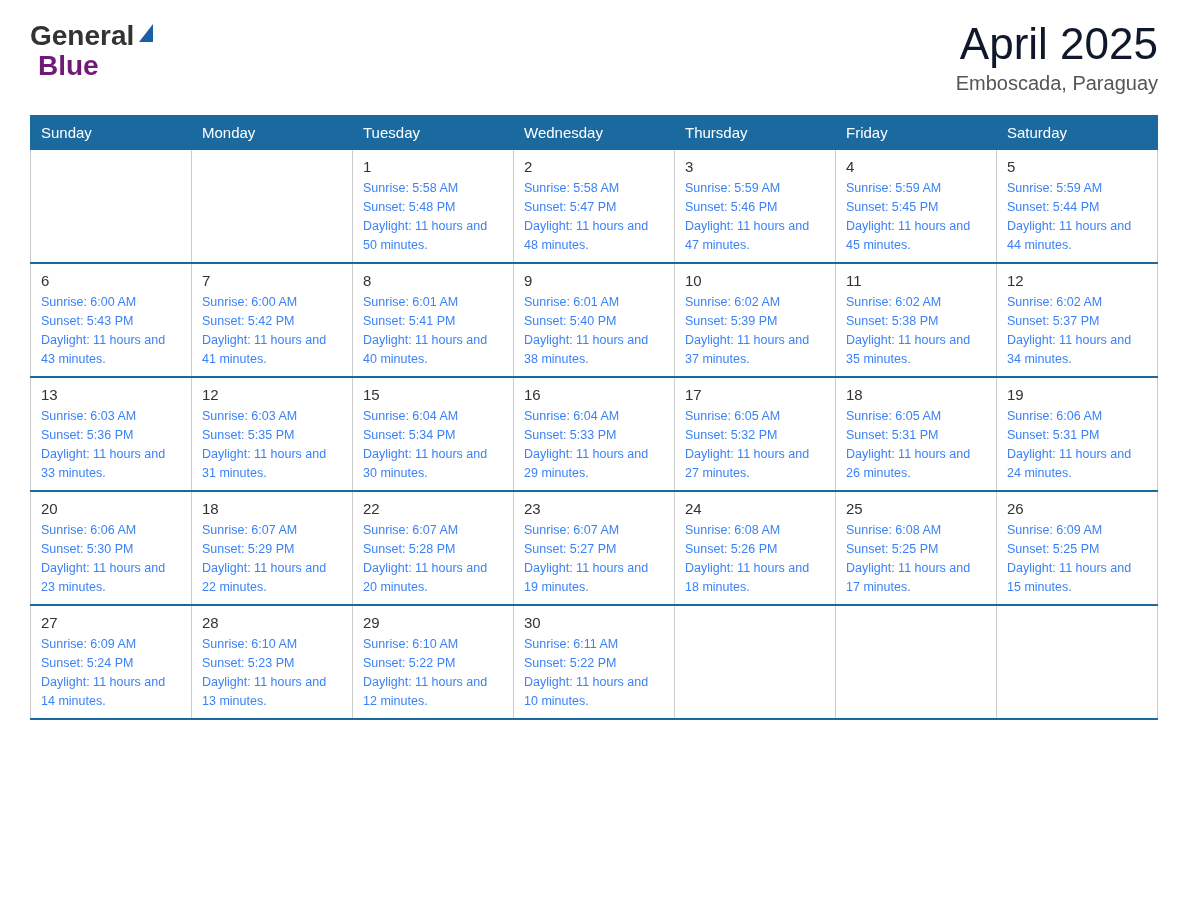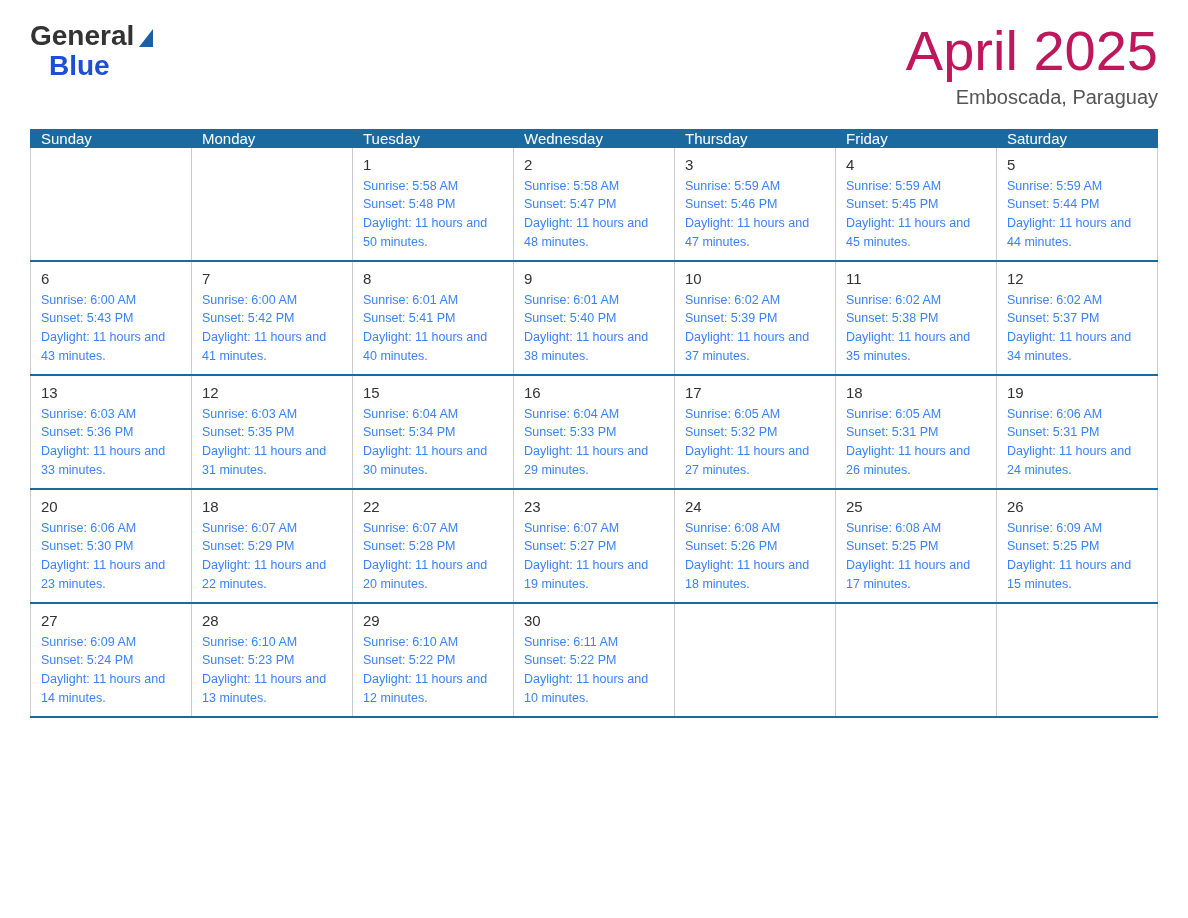--- a/index.html
+++ b/index.html
@@ -17,71 +17,71 @@
       align-items: flex-start;
       margin-bottom: 20px;
     }
     .logo {
       display: flex;
       flex-direction: column;
       align-items: flex-start;
     }
     .logo-top {
       display: flex;
-      align-items: center;
+      align-items: flex-start;
       gap: 2px;
     }
     .logo-general {
       font-size: 28px;
       font-weight: bold;
       color: #333;
       font-family: Arial, sans-serif;
     }
     .logo-triangle {
       width: 0;
       height: 0;
       border-left: 14px solid transparent;
       border-bottom: 18px solid #1a5fa8;
       margin-left: 3px;
       margin-top: 4px;
     }
     .logo-blue {
       font-size: 28px;
       font-weight: bold;
-      color: #1d4ed8;
+      color: #701a75;
       margin-top: -2px;
-      margin-left: 19px;
+      margin-left: 8px;
     }
     .title-section {
       text-align: right;
     }
     .month-title {
-      font-size: 56px;
+      font-size: 44px;
       font-weight: normal;
-      color: #be185d;
+      color: #0f172a;
       line-height: 1.1;
     }
     .location {
       font-size: 20px;
       color: #555;
       margin-top: 4px;
       text-align: right;
     }
     table {
       width: 100%;
       border-collapse: collapse;
     }
     thead tr {
       background-color: #1a6aa0;
     }
     thead th {
       color: #fff;
       font-size: 15px;
       font-weight: normal;
-      padding: 0 10px;
+      padding: 8px 10px;
       text-align: left;
       border: 1px solid #1a6aa0;
     }
     tbody td {
       border: 1px solid #ccc;
       vertical-align: top;
       padding: 8px 10px;
       font-size: 13px;
       color: #333;
       width: calc(100% / 7);

